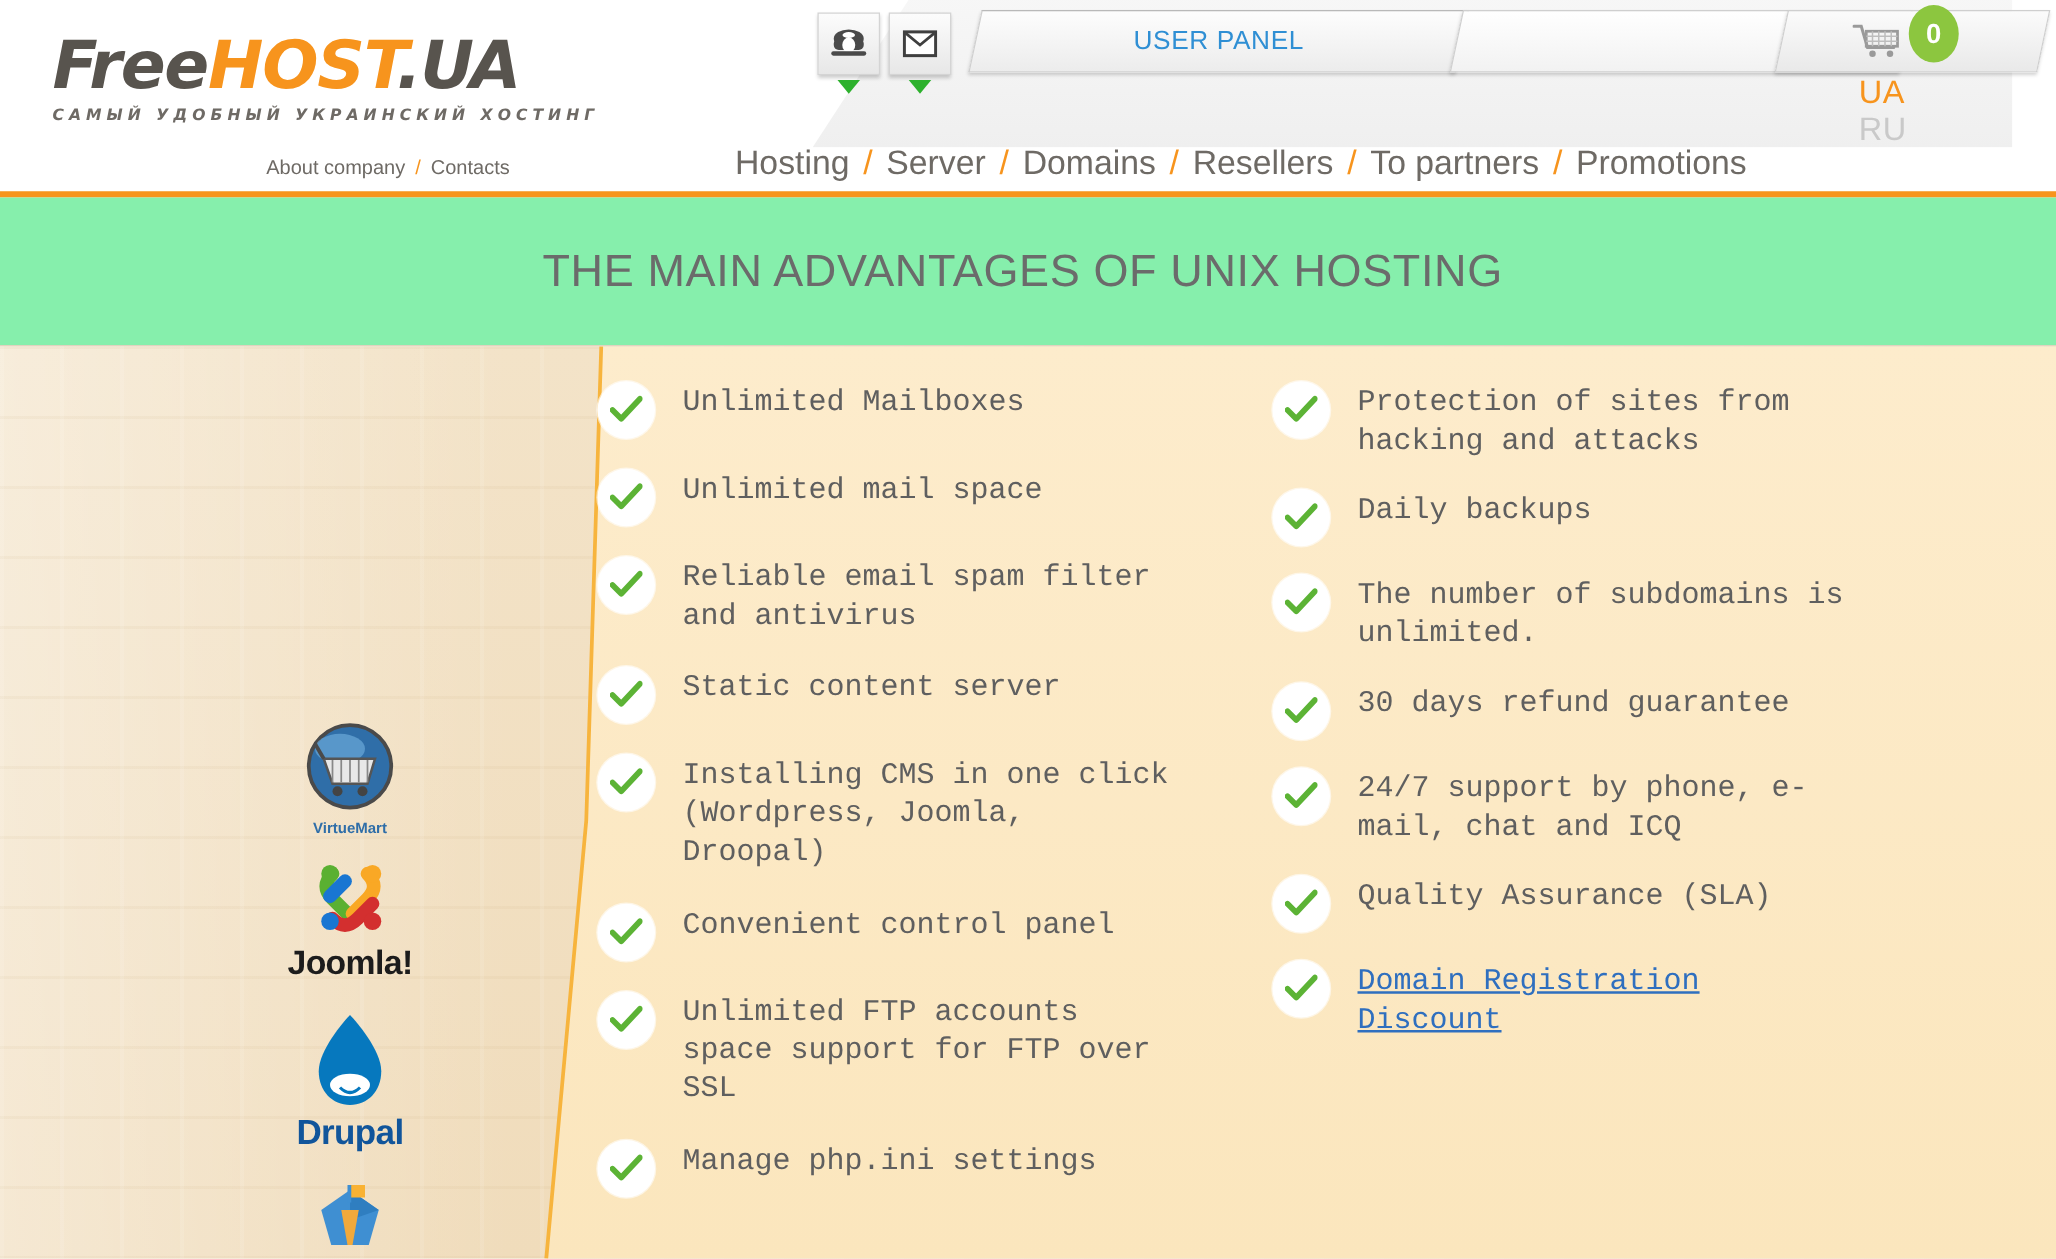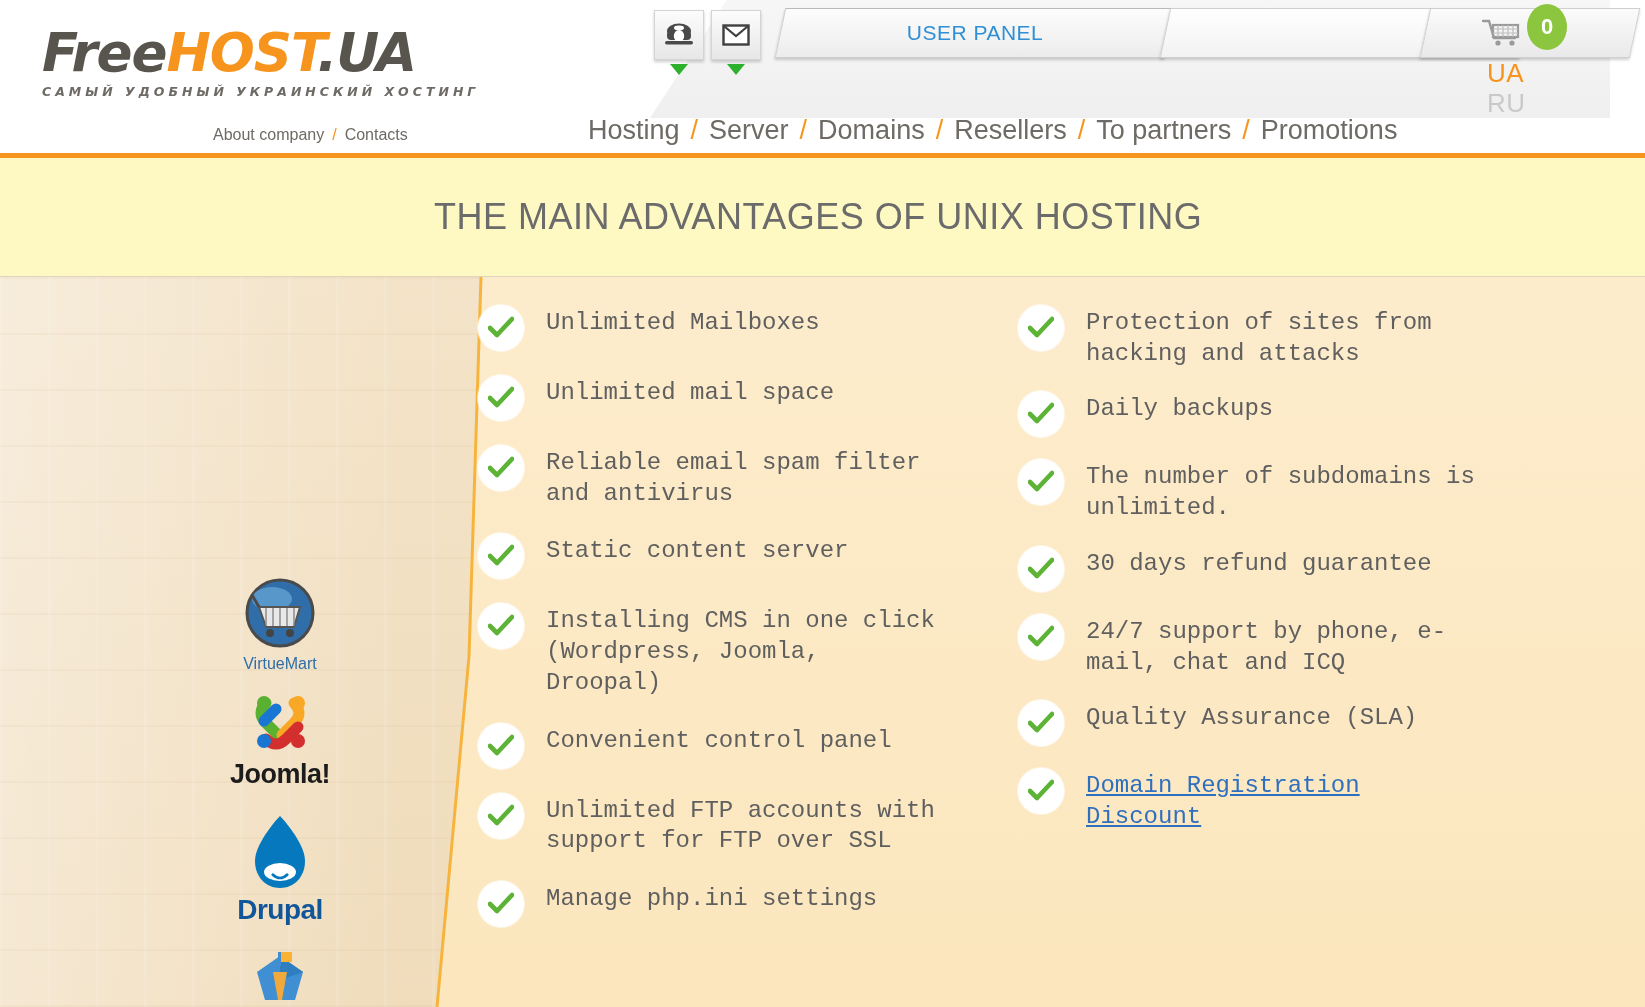--- a/index.html
+++ b/index.html
@@ -117,21 +117,21 @@
   .main-nav {
     position: absolute; left: 588px; top: 115px;
     font-size: 27px; color: #6e6a65; white-space: nowrap;
   }
   .main-nav a { color: #6e6a65; text-decoration: none; }
   .main-nav .sep { color: #f7941d; margin: 0 11px; }
 
   
   .title-band {
     position: relative; width: 1645px; height: 118px;
-    background: #fef9c3;
+    background: #86efac;
     display: flex; align-items: center;
   }
   .page-title {
     margin-left: 434px;
     font-size: 36px; color: #6b6b6b; letter-spacing: .5px;
     font-weight: 400;
   }
 
   
   .content {
@@ -278,21 +278,21 @@
     <div class="cms-item">
       <svg width="76" height="76" viewBox="0 0 76 76">
         <circle cx="38" cy="36" r="33" fill="#2f6ea8" stroke="#4a4a4a" stroke-width="3"></circle>
         <ellipse cx="30" cy="22" rx="20" ry="12" fill="#69a8d8" opacity=".7"></ellipse>
         <path d="M17 30 H58 L52 50 H24 Z" fill="#e8e8e8" stroke="#555" stroke-width="2"></path>
         <path d="M24 31 V49 M31 31 V49 M38 31 V49 M45 31 V49 M52 31 V49" stroke="#888" stroke-width="1.4"></path>
         <path d="M17 30 L10 18" stroke="#4a4a4a" stroke-width="3" fill="none"></path>
         <circle cx="28" cy="56" r="4" fill="#444"></circle>
         <circle cx="48" cy="56" r="4" fill="#444"></circle>
       </svg>
-      <div class="cms-caption" style="color:#2f6ea8;font-weight:400;font-size:16px;">VirtueMart</div>
+      <div class="cms-caption" style="color:#2f6ea8;font-weight:700;font-size:12px;">VirtueMart</div>
     </div>
 
     <div class="cms-item">
       <svg width="76" height="70" viewBox="0 0 76 70">
         <path d="M24 16 Q14 26 24 36 L36 48" stroke="#5ab031" stroke-width="11" fill="none" stroke-linecap="round"></path>
         <path d="M52 16 Q62 26 52 36 L40 48" stroke="#f9a825" stroke-width="11" fill="none" stroke-linecap="round"></path>
         <path d="M24 52 Q34 62 44 52 L56 40" stroke="#d32f2f" stroke-width="11" fill="none" stroke-linecap="round"></path>
         <path d="M22 34 L34 22" stroke="#1976d2" stroke-width="11" fill="none" stroke-linecap="round"></path>
         <circle cx="22" cy="16" r="7" fill="#5ab031"></circle>
         <circle cx="56" cy="16" r="7" fill="#f9a825"></circle>
@@ -381,21 +381,21 @@
           </span>
         <span class="feat-label">Convenient control panel</span>
       </div>
 
       <div class="feat">
         <span class="check">
             <svg width="26" height="24" viewBox="0 0 26 24">
               <path d="M2 12 L9 19 L24 3" fill="none" stroke="#5cb335" stroke-width="4.6" stroke-linecap="round" stroke-linejoin="round"></path>
             </svg>
           </span>
-        <span class="feat-label">Unlimited FTP accounts with support for FTP over SSL</span>
+        <span class="feat-label">Unlimited FTP accounts space support for FTP over SSL</span>
       </div>
 
       <div class="feat">
         <span class="check">
             <svg width="26" height="24" viewBox="0 0 26 24">
               <path d="M2 12 L9 19 L24 3" fill="none" stroke="#5cb335" stroke-width="4.6" stroke-linecap="round" stroke-linejoin="round"></path>
             </svg>
           </span>
         <span class="feat-label">Manage php.ini settings</span>
       </div>

